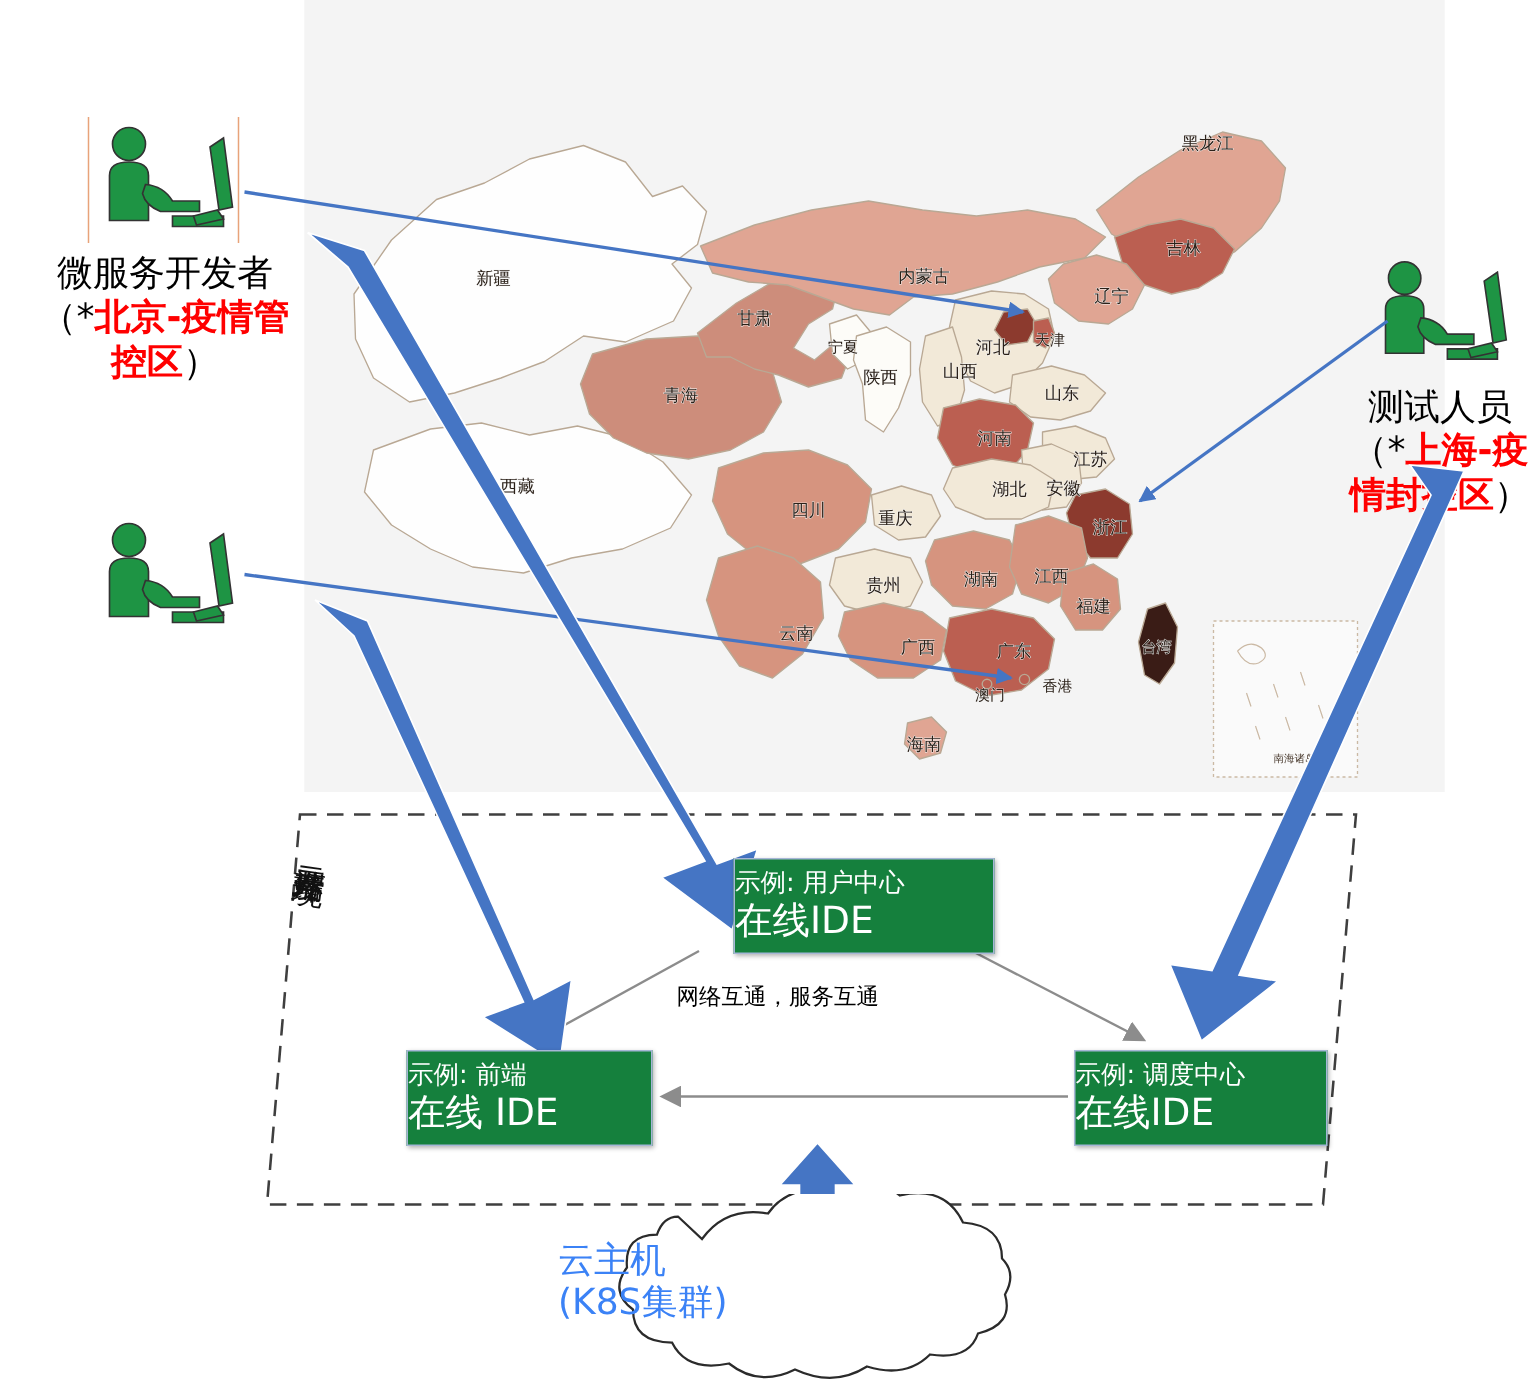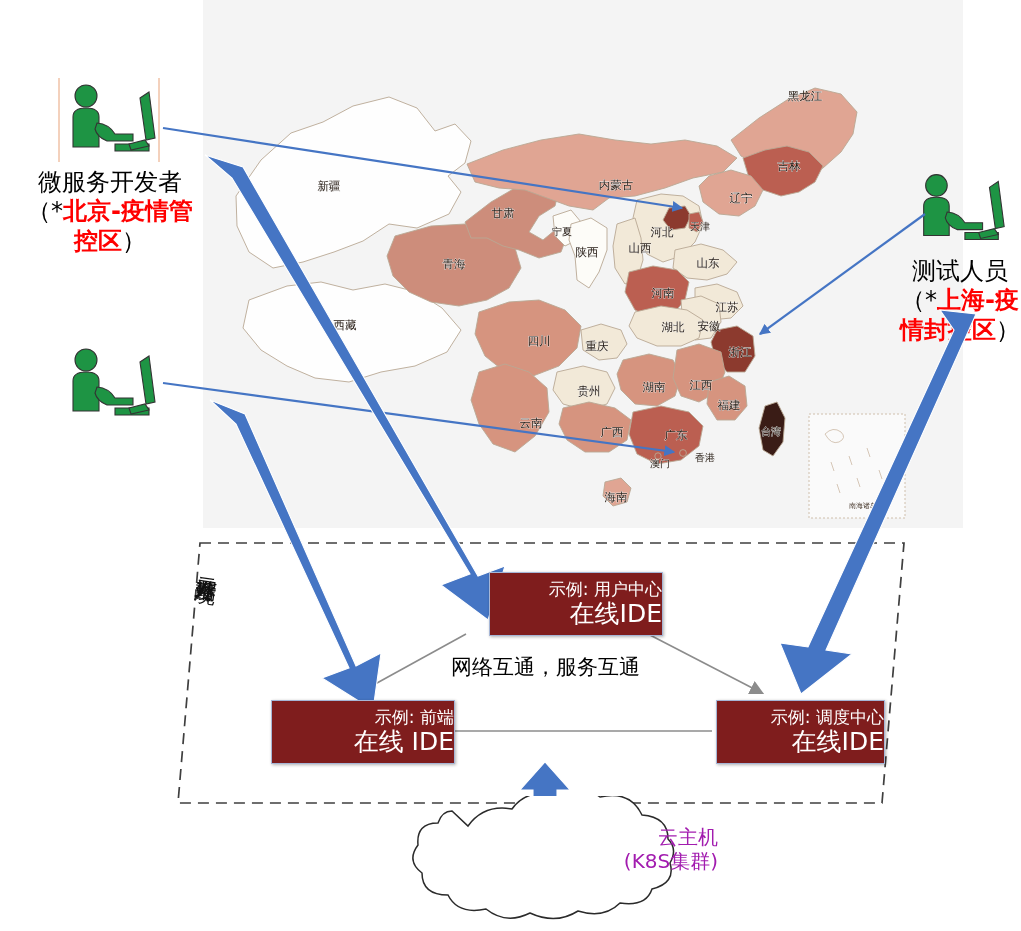--- a/index.html
+++ b/index.html
@@ -41,40 +41,40 @@
   .env-label{
     position:absolute;left:196px;top:560px;
     font-size:21px;color:#111;
     font-family:"DejaVu Sans","Liberation Sans",sans-serif;
     writing-mode:vertical-rl;
     transform:rotate(8deg);transform-origin:top left;
     letter-spacing:1px;white-space:nowrap;
   }
 
   .ide-box{
-    position:absolute;background:#7f1d1d;border:1px solid #a6b6d6;
+    position:absolute;background:#15803d;border:1px solid #a6b6d6;
     box-shadow:1px 1px 3px rgba(0,0,0,.30);
-    color:#fff;text-align:right;
+    color:#fff;text-align:left;
     font-family:"DejaVu Sans","Liberation Sans",sans-serif;
     display:flex;flex-direction:column;justify-content:center;
   }
   .ide-box .l1{font-size:17px;line-height:1.12;}
   .ide-box .l2{font-size:25px;line-height:1.12;}
 
   .link-text{
     position:absolute;
-    font-size:21px;color:#000;line-height:1.22;
+    font-size:15px;color:#000;line-height:1.22;
     font-family:"DejaVu Sans","Liberation Sans",sans-serif;
     width:232px;
   }
 
   .cloud-wrap{position:absolute;left:372px;top:796px;width:346px;height:135px;}
   .cloud-text{
-    position:absolute;left:0;top:30px;width:346px;text-align:right;
-    font-size:20px;color:#a21caf;line-height:1.18;
+    position:absolute;left:0;top:30px;width:346px;text-align:left;
+    font-size:24px;color:#3b82f6;line-height:1.18;
     font-family:"DejaVu Sans","Liberation Sans",sans-serif;
   }
 
   .arrow-layer{position:absolute;left:0;top:0;width:1021px;height:931px;pointer-events:none;}
 </style>
 </head>
 <body>
 
 <div id="root">
 
@@ -294,21 +294,21 @@
     <g>
       <path d="M545 762 L570 790 L557 790 L557 828 L533 828 L533 790 L520 790 Z" fill="#4575c4" stroke="#ffffff" stroke-width="1.1"></path>
     </g>
   </svg>
 
   <div class="ide-box" style="left:489px;top:572px;width:172px;height:62px;">
     <div class="l1">示例: 用户中心</div>
     <div class="l2">在线IDE</div>
   </div>
 
-  <div class="ide-box" style="left:271px;top:700px;width:162px;height:62px;padding-left:20px;">
+  <div class="ide-box" style="left:271px;top:700px;width:162px;height:62px;">
     <div class="l1">示例: 前端</div>
     <div class="l2">在线 IDE</div>
   </div>
 
   <div class="ide-box" style="left:716px;top:700px;width:167px;height:62px;">
     <div class="l1">示例: 调度中心</div>
     <div class="l2">在线IDE</div>
   </div>
 
   <div class="link-text" style="left:451px;top:655px;">网络互通，服务互通</div>

